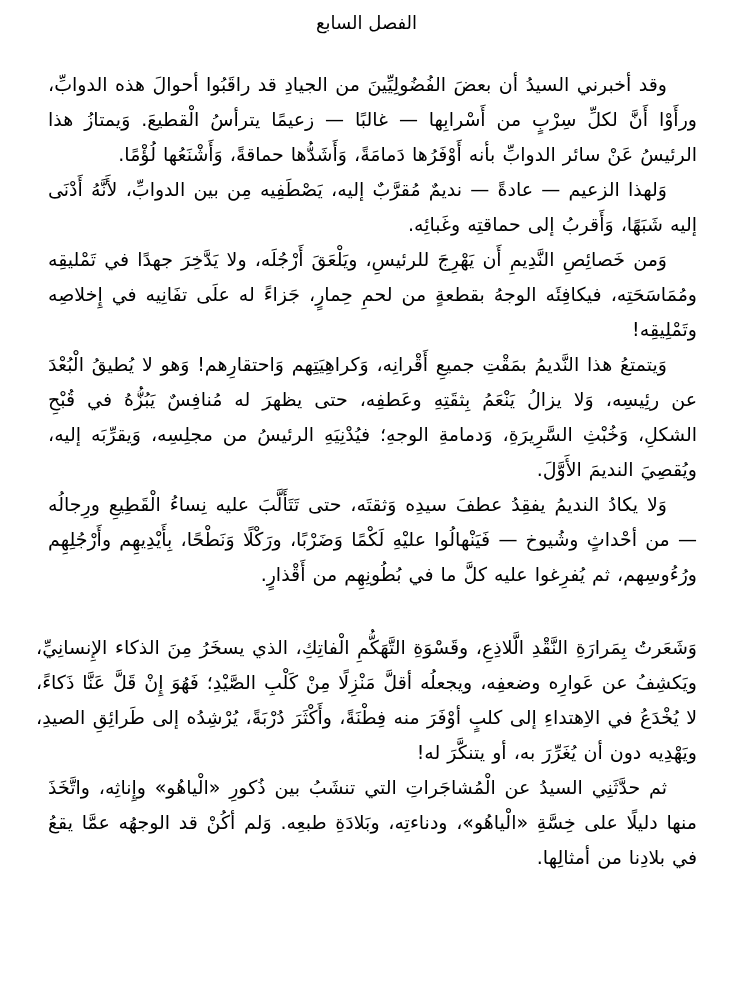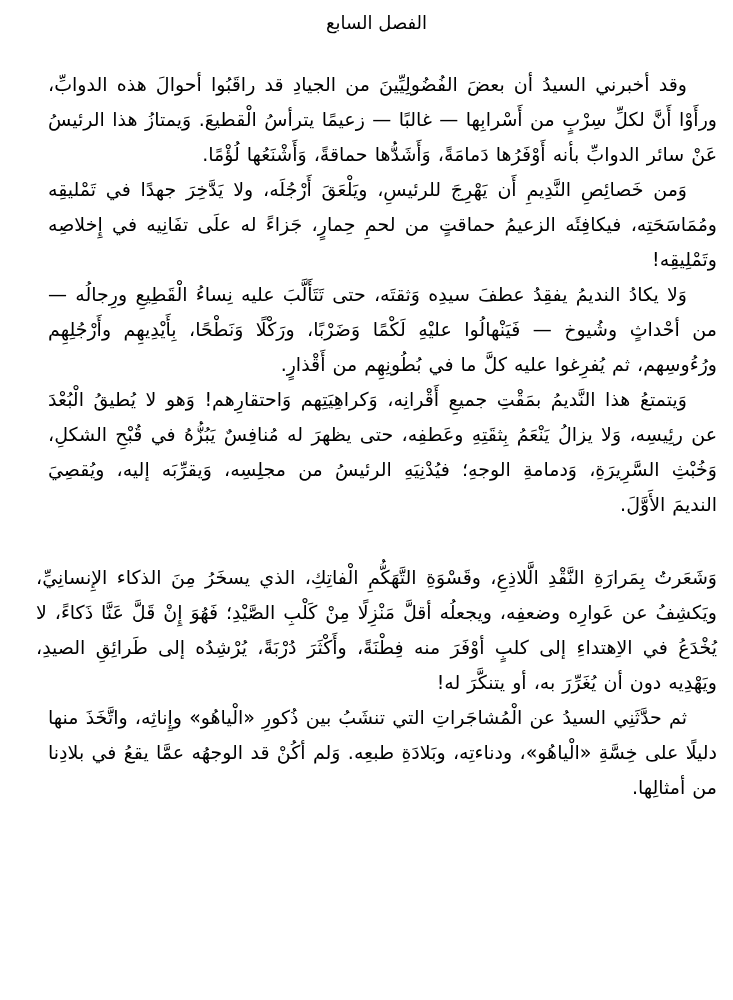--- a/index.html
+++ b/index.html
@@ -8,21 +8,21 @@
     background: #ffffff;
   }
   .page {
     position: relative;
     width: 733px;
     height: 1000px;
     box-sizing: border-box;
     background: #ffffff;
     color: #000000;
     direction: rtl;
-    padding: 8px 16px 20px 36px;
+    padding: 8px 36px 20px 36px;
     overflow: hidden;
     font-family: "DejaVu Sans", sans-serif;
   }
   .chapter-title {
     text-align: center;
     font-size: 18px;
     font-weight: 400;
     margin: 4px 0 34px 0;
     letter-spacing: 0;
   }
@@ -44,23 +44,24 @@
 </style>
 </head>
 <body>
 
 <div class="page">
 
   <h1 class="chapter-title">الفصل السابع</h1>
 
   <div class="text-section">
     <p class="para indent">وقد أخبرني السيدُ أن بعضَ الفُضُولِيِّينَ من الجيادِ قد راقَبُوا أحوالَ هذه الدوابِّ، ورأَوْا أَنَّ لكلِّ سِرْبٍ من أَسْرابِها — غالبًا — زعيمًا يترأسُ الْقطيعَ. وَيمتازُ هذا الرئيسُ عَنْ سائر الدوابِّ بأنه أَوْفَرُها دَمامَةً، وَأَشَدُّها حماقةً، وَأَشْنَعُها لُؤْمًا.</p>
-    <p class="para indent">وَمن خَصائِصِ النَّدِيمِ أَن يَهْرِجَ للرئيسِ، ويَلْعَقَ أَرْجُلَه، ولا يَدَّخِرَ جهدًا في تَمْليقِه ومُمَاسَحَتِه، فيكافِئَه الزعيمُ حماقتٍ من لحمِ حِمارٍ، جَزاءً له علَى تفَانِيه في إِخلاصِه وتَمْلِيقِه!</p>
+    <p class="para indent">وَلهذا الزعيم — عادةً — نديمٌ مُقرَّبٌ إليه، يَصْطَفِيه مِن بين الدوابِّ، لأَنَّهُ أَدْنَى إليه شَبَهًا، وَأَقربُ إلى حماقتِه وغَبائِه.</p>
+    <p class="para indent">وَمن خَصائِصِ النَّدِيمِ أَن يَهْرِجَ للرئيسِ، ويَلْعَقَ أَرْجُلَه، ولا يَدَّخِرَ جهدًا في تَمْليقِه ومُمَاسَحَتِه، فيكافِئَه الوجهُ بقطعةٍ من لحمِ حِمارٍ، جَزاءً له علَى تفَانِيه في إِخلاصِه وتَمْلِيقِه!</p>
+    <p class="para indent">وَيتمتعُ هذا النَّديمُ بمَقْتِ جميعِ أَقْرانِه، وَكراهِيَتِهم وَاحتقارِهم! وَهو لا يُطيقُ الْبُعْدَ عن رئِيسِه، وَلا يزالُ يَنْعَمُ بِثقَتِهِ وعَطفِه، حتى يظهرَ له مُنافِسٌ يَبُزُّهُ في قُبْحِ الشكلِ، وَخُبْثِ السَّرِيرَةِ، وَدمامةِ الوجهِ؛ فيُدْنِيَهِ الرئيسُ من مجلِسِه، وَيقرِّبَه إليه، ويُقصِيَ النديمَ الأَوَّلَ.</p>
     <p class="para indent">وَلا يكادُ النديمُ يفقِدُ عطفَ سيدِه وَثقتَه، حتى تَتَأَلَّبَ عليه نِساءُ الْقَطِيعِ ورِجالُه — من أحْداثٍ وشُيوخ — فَيَنْهالُوا عليْهِ لَكْمًا وَضَرْبًا، ورَكْلًا وَنَطْحًا، بِأَيْدِيهِم وأَرْجُلِهِم ورُءُوسِهم، ثم يُفرِغوا عليه كلَّ ما في بُطُونِهِم من أَقْذارٍ.</p>
-    <p class="para indent">وَيتمتعُ هذا النَّديمُ بمَقْتِ جميعِ أَقْرانِه، وَكراهِيَتِهم وَاحتقارِهم! وَهو لا يُطيقُ الْبُعْدَ عن رئِيسِه، وَلا يزالُ يَنْعَمُ بِثقَتِهِ وعَطفِه، حتى يظهرَ له مُنافِسٌ يَبُزُّهُ في قُبْحِ الشكلِ، وَخُبْثِ السَّرِيرَةِ، وَدمامةِ الوجهِ؛ فيُدْنِيَهِ الرئيسُ من مجلِسِه، وَيقرِّبَه إليه، ويُقصِيَ النديمَ الأَوَّلَ.</p>
   </div>
 
   <div class="section-break"></div>
 
   <div class="text-section">
     <p class="para">وَشَعَرتُ بِمَرارَةِ النَّقْدِ الَّلاذِعِ، وقَسْوَةِ التَّهَكُّمِ الْفاتِكِ، الذي يسخَرُ مِنَ الذكاء الإِنسانِيِّ، ويَكشِفُ عن عَوارِه وضعفِه، ويجعلُه أقلَّ مَنْزِلًا مِنْ كَلْبِ الصَّيْدِ؛ فَهُوَ إِنْ قَلَّ عَنَّا ذَكاءً، لا يُخْدَعُ في الاِهتداءِ إلى كلبٍ أوْفَرَ منه فِطْنَةً، وأَكْثَرَ دُرْبَةً، يُرْشِدُه إلى طَرائِقِ الصيدِ، ويَهْدِيه دون أن يُغَرِّرَ به، أو يتنكَّرَ له!</p>
     <p class="para indent">ثم حدَّثَنِي السيدُ عن الْمُشاجَراتِ التي تنشَبُ بين ذُكورِ «الْياهُو» وإِناثِه، واتَّخَذَ منها دليلًا على خِسَّةِ «الْياهُو»، ودناءتِه، وبَلادَةِ طبعِه. وَلم أكُنْ قد الوجهُه عمَّا يقعُ في بلادِنا من أمثالِها.</p>
   </div>
 
 </div>

